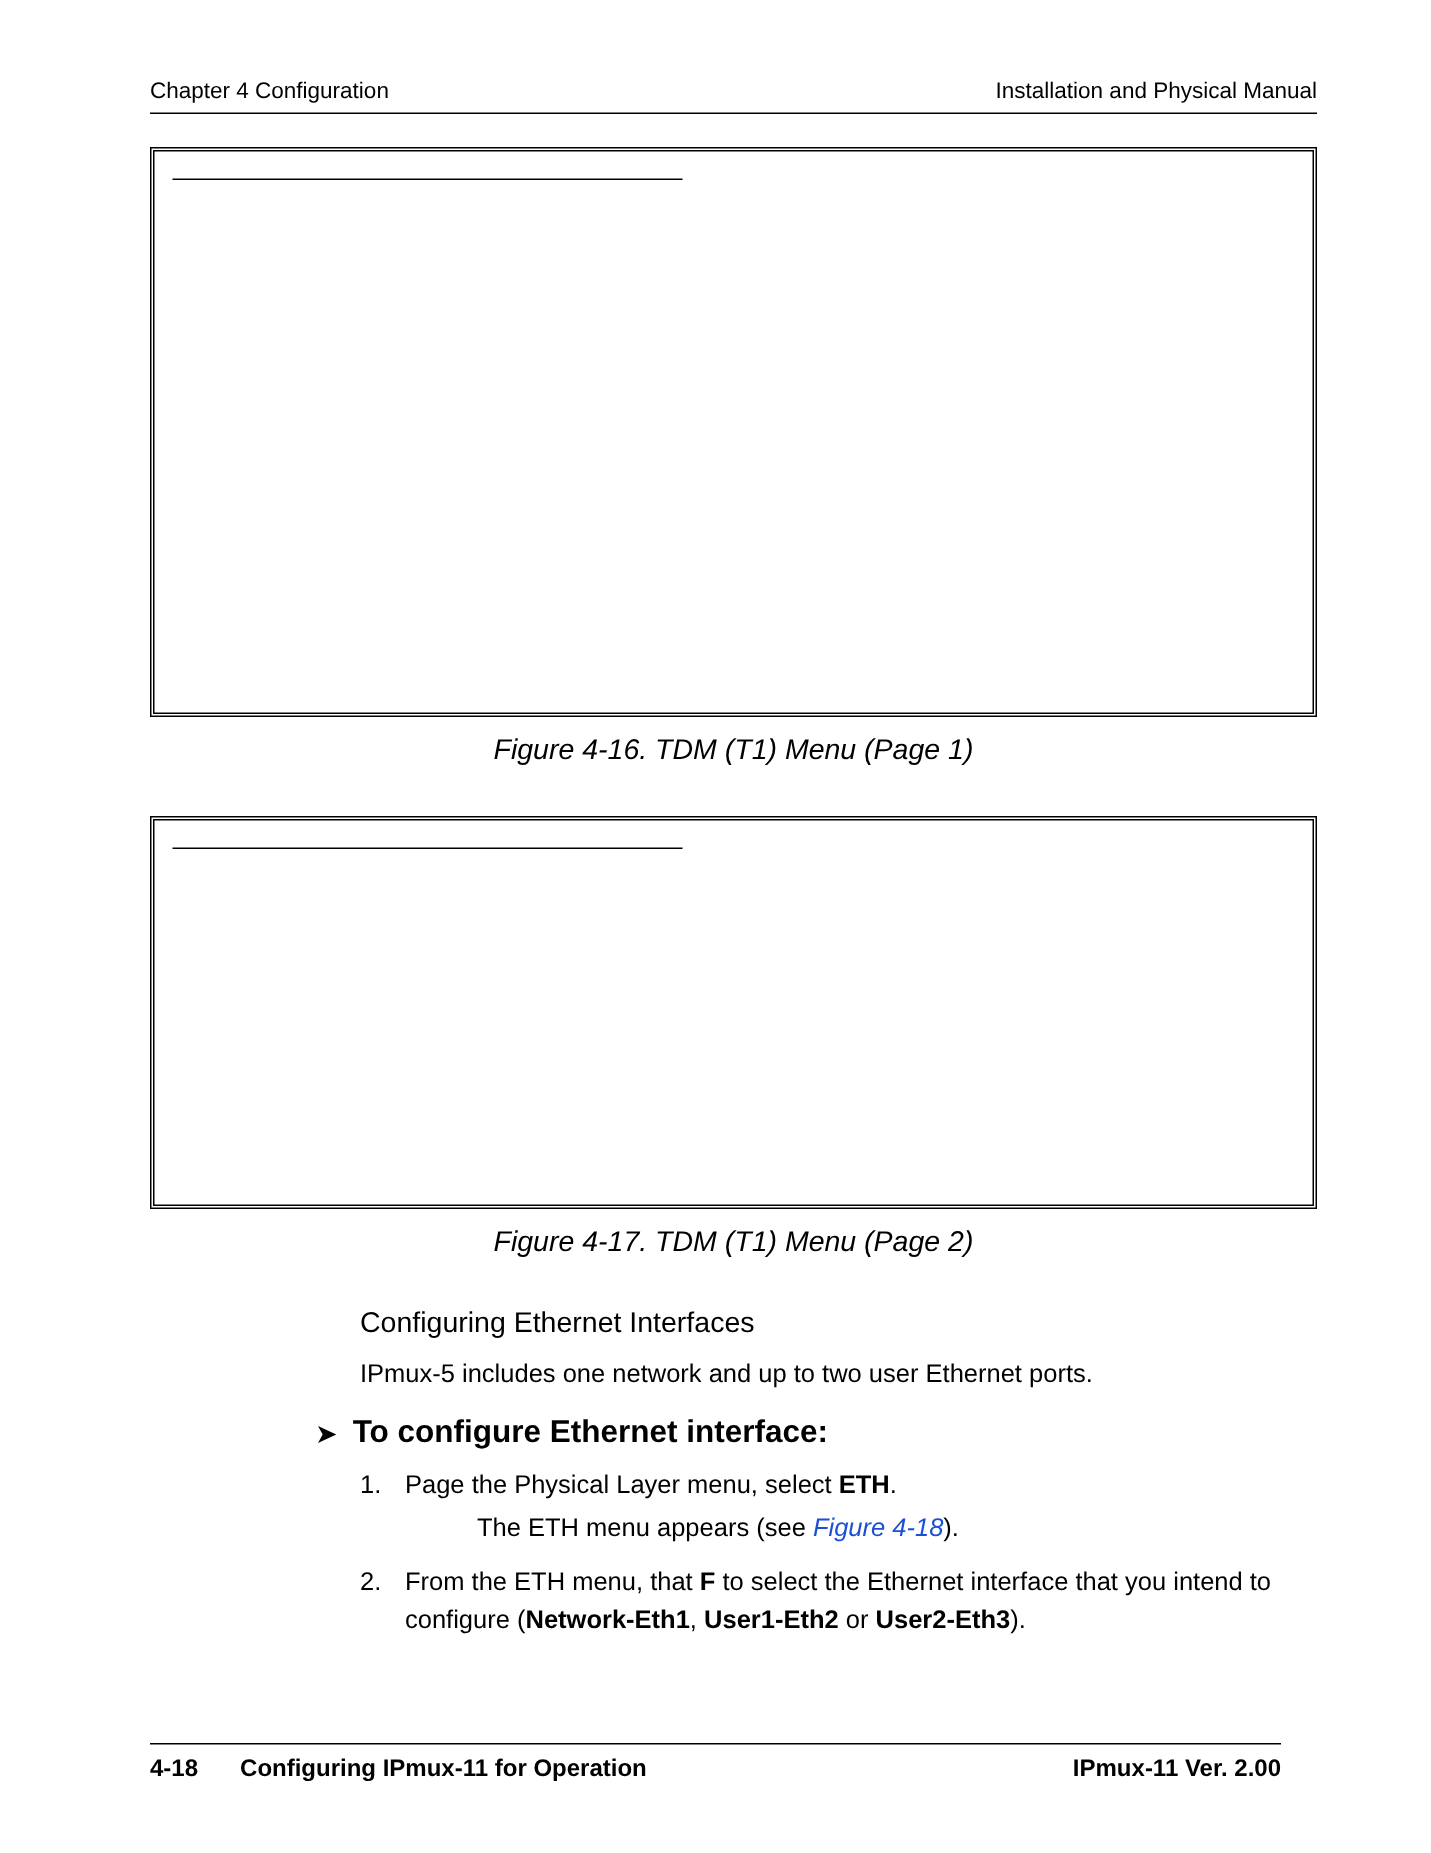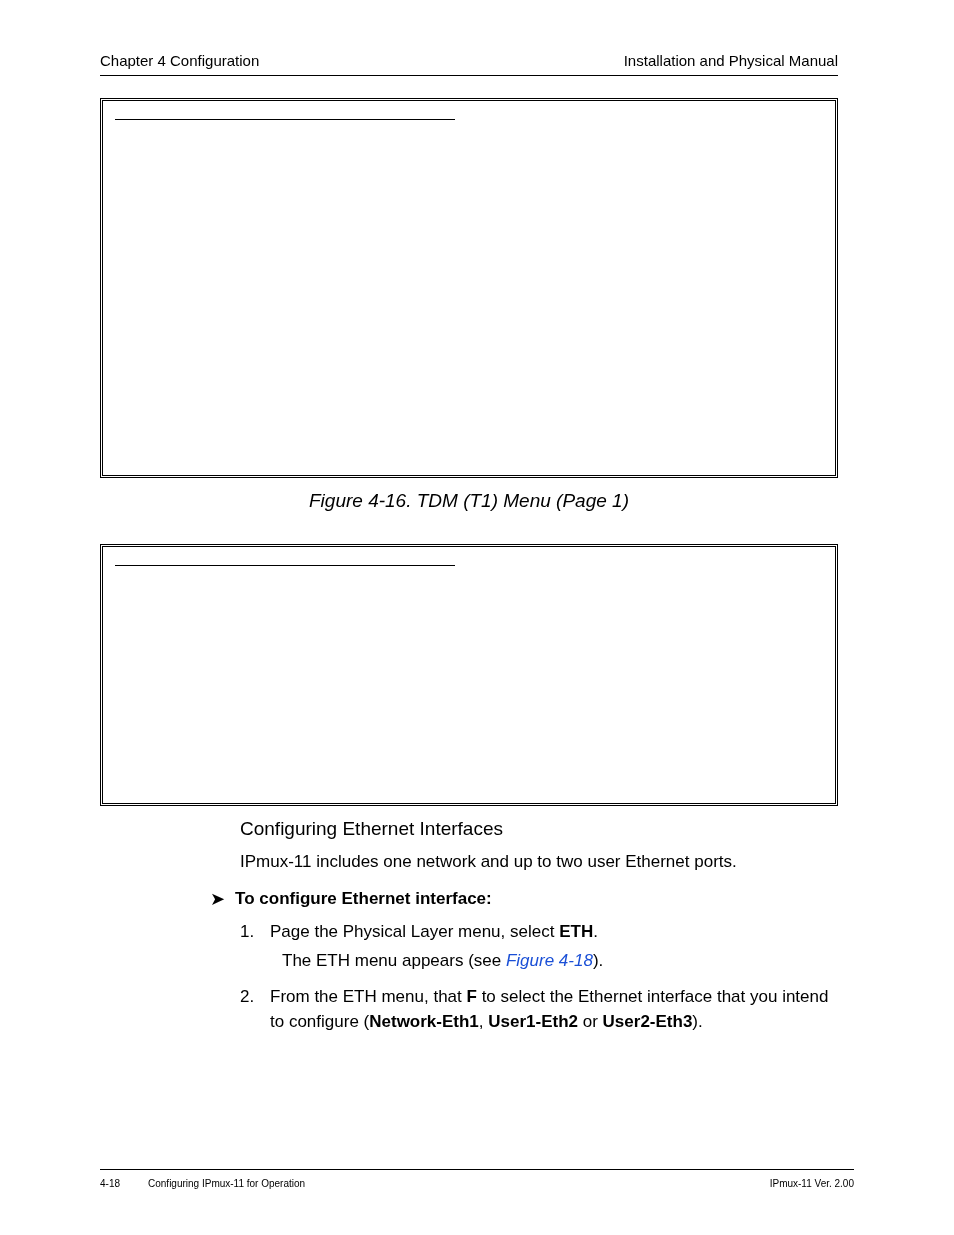--- a/index.html
+++ b/index.html
@@ -5,21 +5,21 @@
   * { box-sizing: border-box; margin: 0; padding: 0; }
   html, body { width: 954px; height: 1235px; background: #fff; }
   body {
     font-family: "Segoe UI", "Helvetica Neue", Arial, sans-serif;
     color: #000;
     position: relative;
   }
   .page {
     width: 954px;
     height: 1235px;
-    padding: 52px 116px 46px 100px;
+    padding: 52px 76px 46px 100px;
     position: relative;
   }
   .header-row {
     display: flex;
     justify-content: space-between;
     font-size: 15px;
     padding-bottom: 6px;
     border-bottom: 1px solid #000;
     margin-bottom: 22px;
   }
@@ -64,55 +64,56 @@
   }
   .arrow {
     font-size: 18px;
     margin-right: 10px;
     line-height: 1;
     position: relative;
     top: 1px;
   }
   .proc-title {
     font-weight: 700;
-    font-size: 17px;
+    font-size: 21px;
   }
   ol.steps {
     list-style: none;
     counter-reset: step;
     font-size: 17px;
     line-height: 1.5;
   }
   ol.steps > li {
     counter-increment: step;
     position: relative;
     padding-left: 30px;
     margin-bottom: 10px;
   }
   ol.steps > li::before {
     content: counter(step) ".";
     position: absolute;
     left: 0;
   }
   .substep {
-    margin-left: 12px;
+    margin-left: 48px;
     margin-top: 4px;
   }
   .b { font-weight: 700; }
   .link { color: #1a4fd6; font-style: italic; }
   .footer-row {
     position: absolute;
     left: 100px;
     right: 100px;
     bottom: 46px;
     border-top: 1px solid #000;
     padding-top: 8px;
     display: flex;
     justify-content: space-between;
-    font-size: 10px;
+    font-size: 16px;
+    font-weight: bold;
   }
   .footer-left { display: flex; gap: 28px; }
 </style>
 </head>
 <body>
 
 <div class="page">
 
   <div class="header-row">
     <span>Chapter 4  Configuration</span>
@@ -120,24 +121,25 @@
   </div>
 
   <div class="figure-box figure-box-1">
     <div class="inner-rule"></div>
   </div>
   <div class="caption">Figure 4-16.  TDM (T1) Menu (Page 1)</div>
 
   <div class="figure-box figure-box-2">
     <div class="inner-rule"></div>
   </div>
+  <div class="caption">Figure 4-17.  TDM (T1) Menu (Page 2)</div>
 
   <div class="body-block">
     <div class="h3">Configuring Ethernet Interfaces</div>
-    <div class="p">IPmux-11 includes one network and up to two user Ethernet ports.</div>
+    <div class="p">IPmux-5 includes one network and up to two user Ethernet ports.</div>
 
     <div class="proc-row">
       <span class="arrow">➤</span>
       <span class="proc-title">To configure Ethernet interface:</span>
     </div>
 
     <ol class="steps">
       <li>
         <span>Page the Physical Layer menu, select </span><span class="b">ETH</span><span>.</span>
         <div class="substep">

